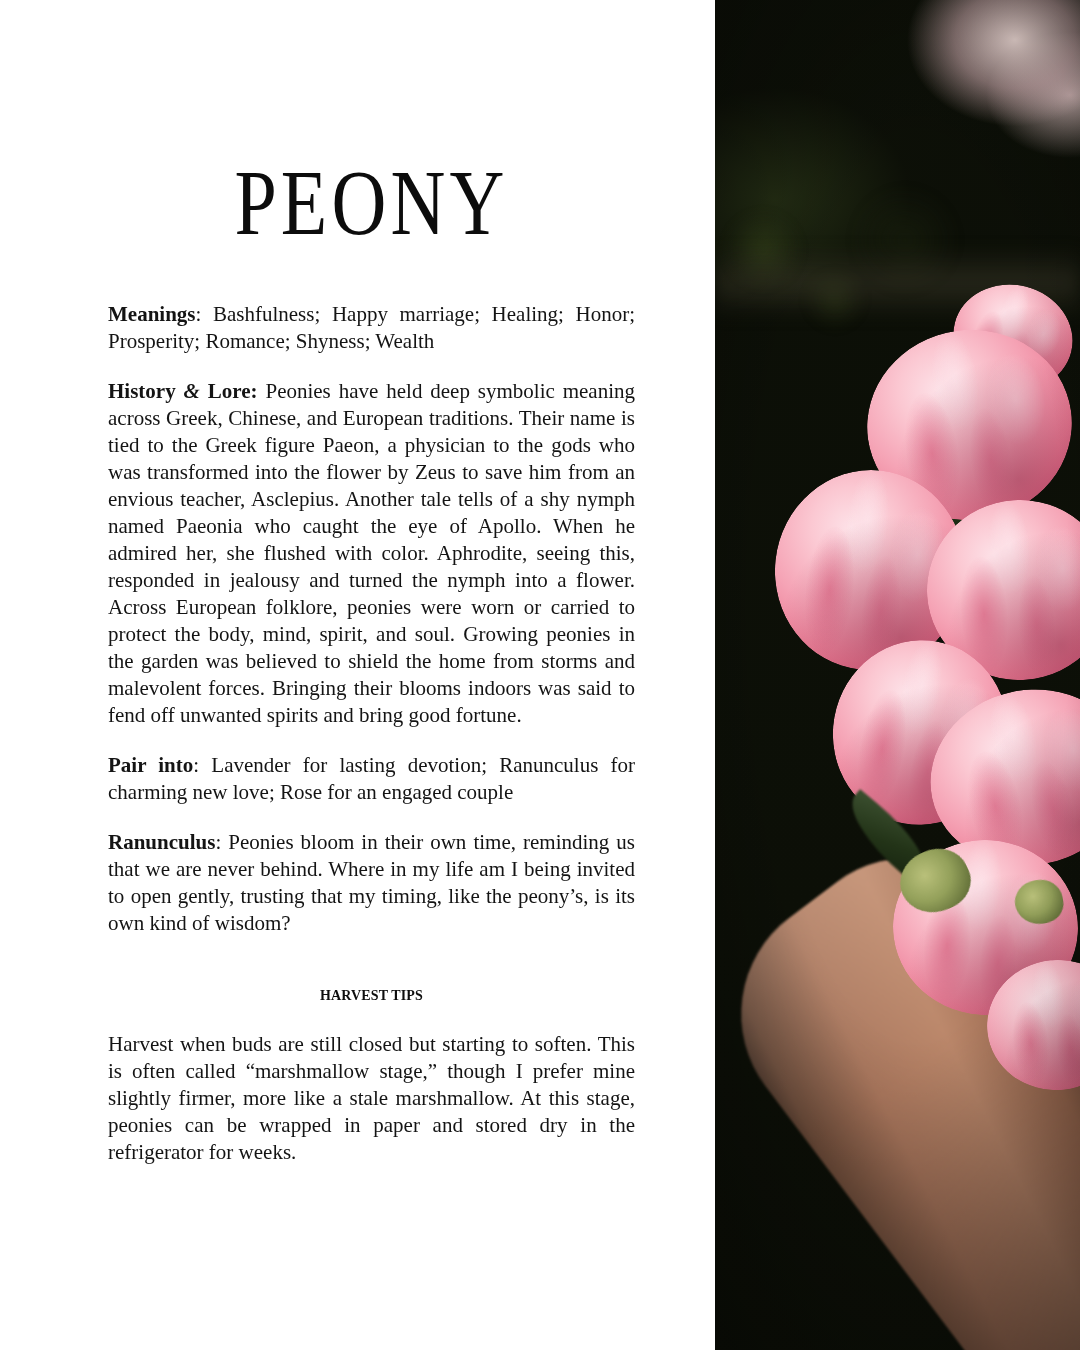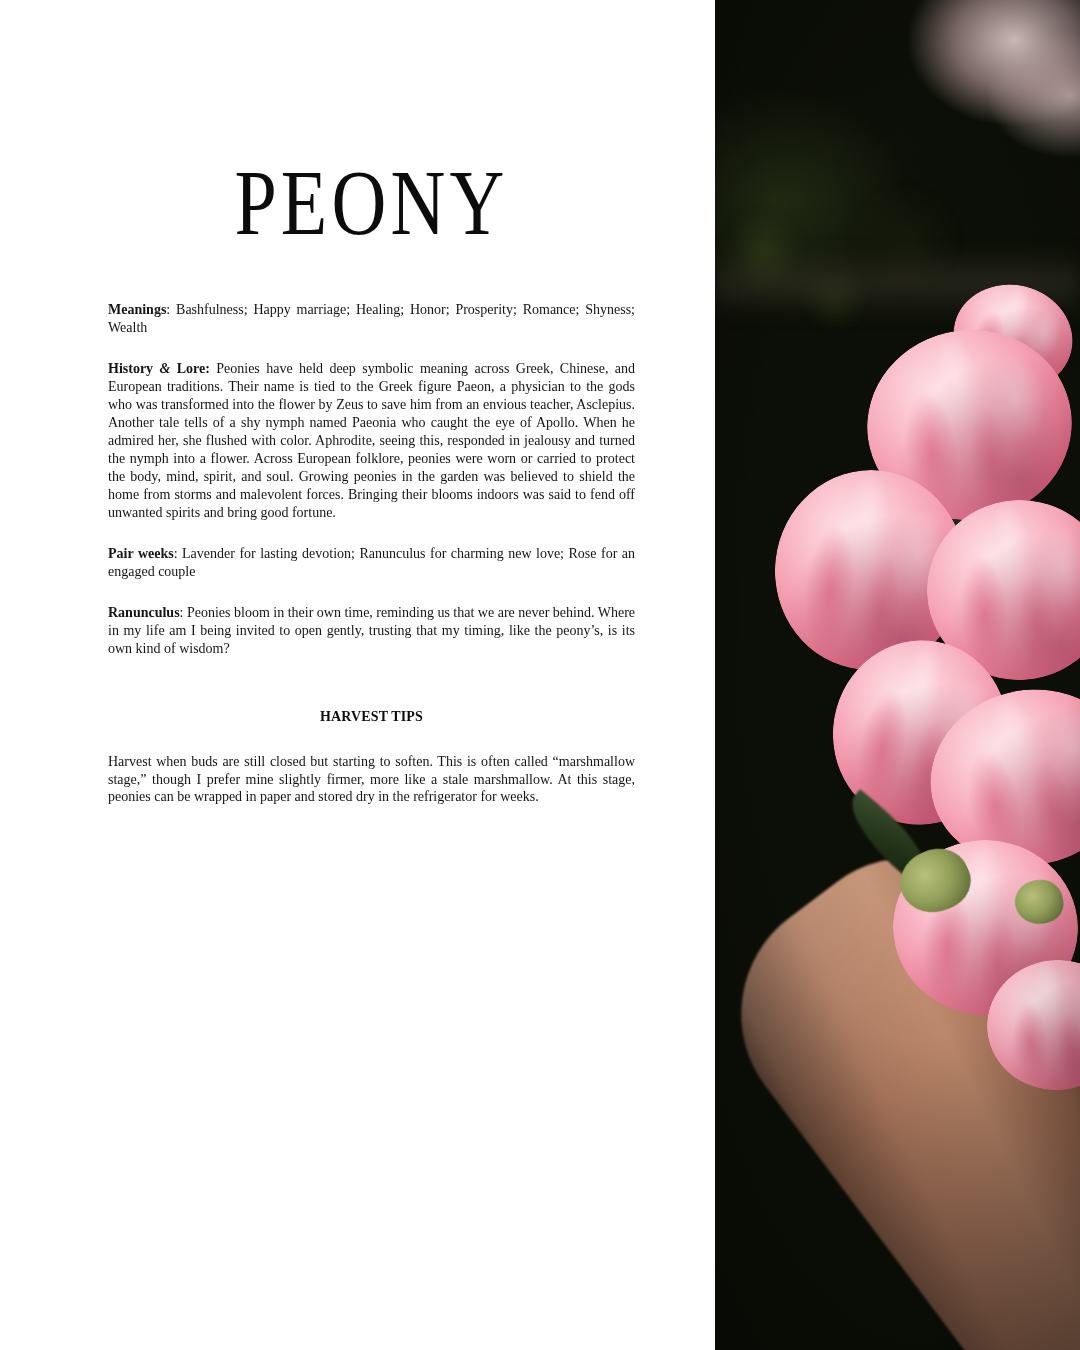--- a/index.html
+++ b/index.html
@@ -46,21 +46,21 @@
     text-align: center;
     color: #0c0c0c;
     margin: 0;
     padding-top: 128px;
     font-weight: 400;
     transform: scaleY(1.22);
     transform-origin: top center;
   }
 
   .body-block {
-    font-size: 14px;
+    font-size: 21px;
     line-height: 1.285;
     color: #141414;
     text-align: justify;
     hyphens: auto;
     -webkit-hyphens: auto;
     margin: 0;
   }
 
   .gap-after-title { height: 97px; }
   .para-gap { height: 23px; }
@@ -242,21 +242,21 @@
       <div class="gap-after-title"></div>
 
       <p class="body-block"><span class="lead">Meanings</span><span>: </span><span>Bashfulness; Happy marriage; Healing; Honor; Prosperity; Romance; Shyness; Wealth</span></p>
 
       <div class="para-gap"></div>
 
       <p class="body-block"><span class="lead">History </span><span class="amp">&amp;</span><span class="lead"> Lore</span><span class="lead">: </span><span>Peonies have held deep symbolic meaning across Greek, Chinese, and European traditions. Their name is tied to the Greek figure Paeon, a physician to the gods who was transformed into the flower by Zeus to save him from an envious teacher, Asclepius. Another tale tells of a shy nymph named Paeonia who caught the eye of Apollo. When he admired her, she flushed with color. Aphrodite, seeing this, responded in jealousy and turned the nymph into a flower. Across European folklore, peonies were worn or carried to protect the body, mind, spirit, and soul. Growing peonies in the garden was believed to shield the home from storms and malevolent forces. Bringing their blooms indoors was said to fend off unwanted spirits and bring good fortune.</span></p>
 
       <div class="para-gap"></div>
 
-      <p class="body-block"><span class="lead">Pair weeks</span><span>: </span><span>Lavender for lasting devotion; Ranunculus for charming new love; Rose for an engaged couple</span></p>
+      <p class="body-block"><span class="lead">Pair into</span><span>: </span><span>Lavender for lasting devotion; Ranunculus for charming new love; Rose for an engaged couple</span></p>
 
       <div class="para-gap"></div>
 
       <p class="body-block"><span class="lead">Ranunculus</span><span>: </span><span>Peonies bloom in their own time, reminding us that we are never behind. </span><span class="italic-q">Where in my life am I being invited to open gently, trusting that my timing, like the peony’s, is its own kind of wisdom?</span></p>
 
       <div class="harvest-gap-top"></div>
 
       <p class="harvest-head">HARVEST TIPS</p>
 
       <div class="harvest-gap-bottom"></div>

